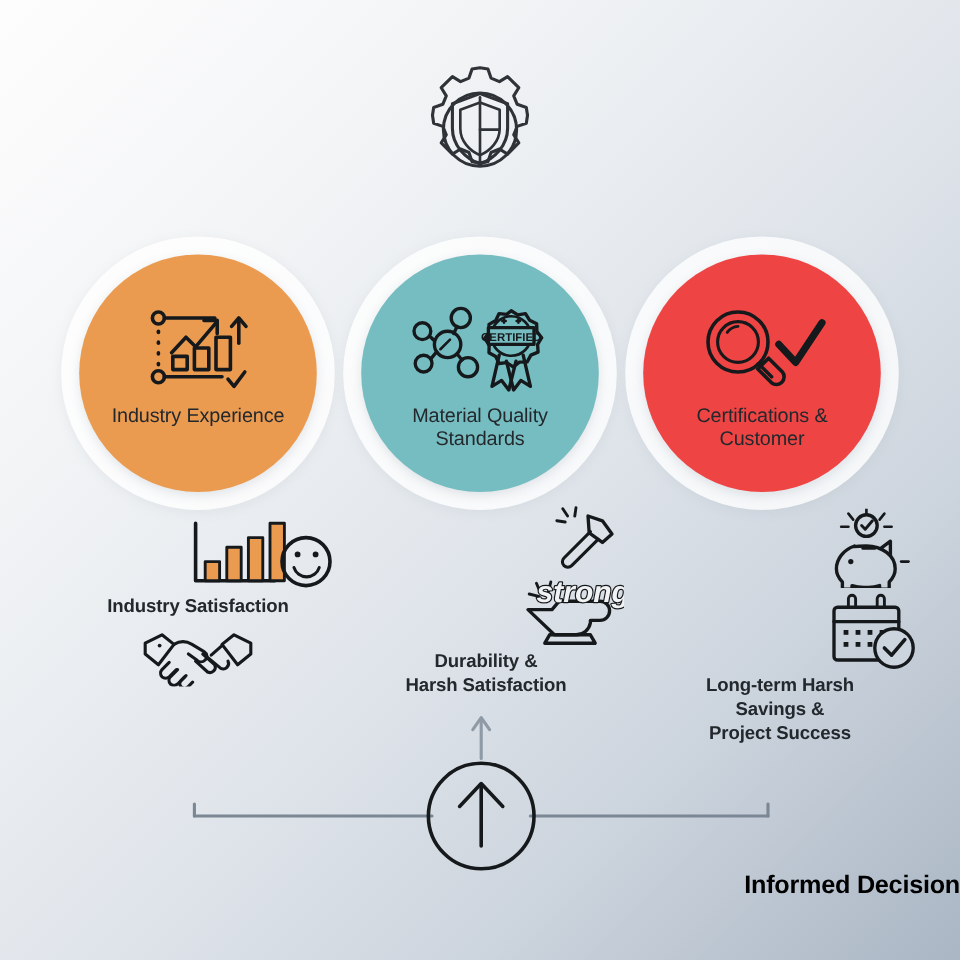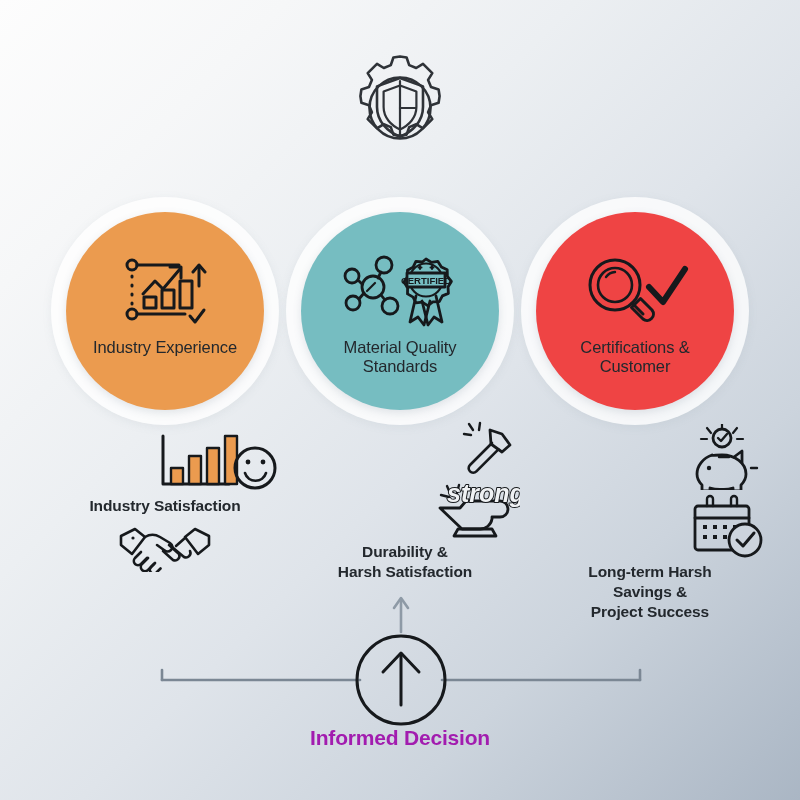--- a/index.html
+++ b/index.html
@@ -140,24 +140,24 @@
     width: 800px;
     height: 180px;
   }
   .converge svg { display: block; }
 
   .decision-label {
     position: absolute;
     left: 0;
     top: 726px;
     width: 800px;
-    text-align: center;
+    text-align: right;
     font-size: 21px;
     font-weight: bold;
-    color: #a21caf;
+    color: #000000;
     letter-spacing: -0.2px;
   }
 </style>
 </head>
 <body>
 
 <div class="stage">
 
   <div class="emblem">
     <svg viewBox="0 0 120 120" fill="none" stroke="#2f3338" stroke-width="2.6" stroke-linejoin="round" stroke-linecap="round">

